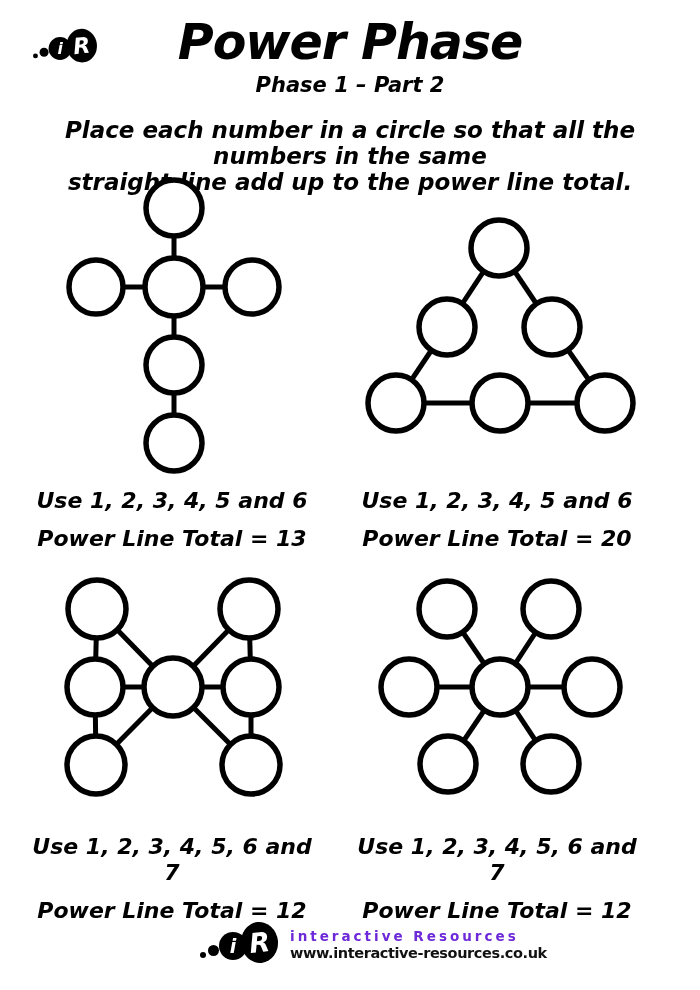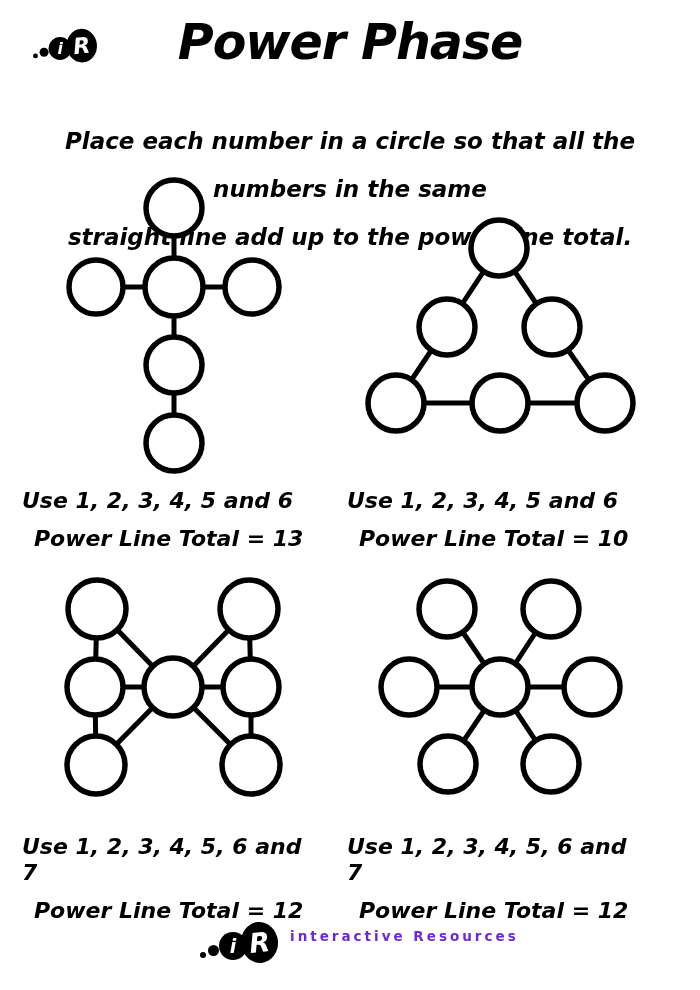--- a/index.html
+++ b/index.html
@@ -15,21 +15,21 @@
     position:absolute; left:0; right:0; top:14px; margin:0;
     text-align:center; font-size:49px; font-weight:bold; font-style:italic;
     letter-spacing:-1px;
   }
   .subtitle {
     position:absolute; left:0; right:0; top:73px; margin:0;
     text-align:center; font-size:21px; font-weight:bold; font-style:italic;
   }
   .instructions {
     position:absolute; left:30px; width:640px; top:117px; margin:0;
-    text-align:center; font-size:23px; line-height:48px;
+    text-align:center; font-size:23px; line-height:26px;
     font-weight:bold; font-style:italic;
   }
 
   
   .ir-logo { position:absolute; width:78px; height:48px; }
   .ir-logo .dot-s { position:absolute; left:0;  top:31px; width:6px;  height:6px;  border-radius:50%; background:#000; }
   .ir-logo .dot-m { position:absolute; left:8px; top:24px; width:11px; height:11px; border-radius:50%; background:#000; }
   .ir-logo .bub   { color:#fff; text-align:center; font-style:italic; font-weight:bold; }
   .ir-logo .bub-i {
     position:absolute; left:19px; top:11px; width:28px; height:28px; border-radius:50%;
@@ -39,21 +39,21 @@
     position:absolute; left:41px; top:1px; width:37px; height:41px; border-radius:50%;
     background:#000; font-size:27px; line-height:41px; transform:rotate(-6deg);
   }
   .header-logo { left:33px; top:28px; transform:scale(0.82); transform-origin:top left; }
   .footer-logo { left:200px; top:921px; }
 
   
   #graphs { position:absolute; left:0; top:0; }
 
   
-  .caption { position:absolute; width:300px; 
+  .caption { position:absolute; width:300px; text-align:center;
              font-weight:bold; font-style:italic; font-size:22px; line-height:26px; }
   .caption .cap-use   { margin:0 0 12px 0; }
   .caption .cap-total { margin:12px; }
   .cap-1 { left:22px;  top:488px; }
   .cap-2 { left:347px; top:488px; }
   .cap-3 { left:22px;  top:834px; }
   .cap-4 { left:347px; top:834px; }
 
   
   .brand-text { position:absolute; left:290px; top:928px; }
@@ -72,20 +72,21 @@
 <div class="page">
 
   <div class="ir-logo header-logo">
     <span class="dot-s"></span>
     <span class="dot-m"></span>
     <span class="bub bub-i">i</span>
     <span class="bub bub-r">R</span>
   </div>
 
   <h1 class="title">Power Phase</h1>
+  <div class="subtitle">Phase 1 – Part 2</div>
 
   <p class="instructions"><span>Place each number in a circle so that all the numbers in the same</span><br>
     <span>straight line add up to the power line total.</span></p>
 
   <svg id="graphs" width="700" height="990" viewBox="0 0 700 990" xmlns="http://www.w3.org/2000/svg">
       <g>
         <line x1="174" y1="208" x2="174" y2="287" stroke="#000000" stroke-width="5"></line>
         <line x1="96" y1="287" x2="174" y2="287" stroke="#000000" stroke-width="5"></line>
         <line x1="174" y1="287" x2="252" y2="287" stroke="#000000" stroke-width="5"></line>
         <line x1="174" y1="287" x2="174" y2="365" stroke="#000000" stroke-width="5"></line>
@@ -146,34 +147,35 @@
         <circle cx="551" cy="764" r="28" fill="#ffffff" stroke="#000000" stroke-width="5.5"></circle>
       </g>
     </svg>
 
   <div class="caption cap-1">
     <p class="cap-use">Use 1, 2, 3, 4, 5 and 6</p>
     <p class="cap-total">Power Line Total = 13</p>
   </div>
   <div class="caption cap-2">
     <p class="cap-use">Use 1, 2, 3, 4, 5 and 6</p>
-    <p class="cap-total">Power Line Total = 10</p>
+    <p class="cap-total">Power Line Total = 20</p>
   </div>
   <div class="caption cap-3">
     <p class="cap-use">Use 1, 2, 3, 4, 5, 6 and 7</p>
     <p class="cap-total">Power Line Total = 12</p>
   </div>
   <div class="caption cap-4">
     <p class="cap-use">Use 1, 2, 3, 4, 5, 6 and 7</p>
     <p class="cap-total">Power Line Total = 12</p>
   </div>
 
   <div class="ir-logo footer-logo">
     <span class="dot-s"></span>
     <span class="dot-m"></span>
     <span class="bub bub-i">i</span>
     <span class="bub bub-r">R</span>
   </div>
   <div class="brand-text">
     <div class="brand-name">interactive Resources</div>
+    <div class="brand-url">www.interactive-resources.co.uk</div>
   </div>
 
 </div>
 
 </body></html>

